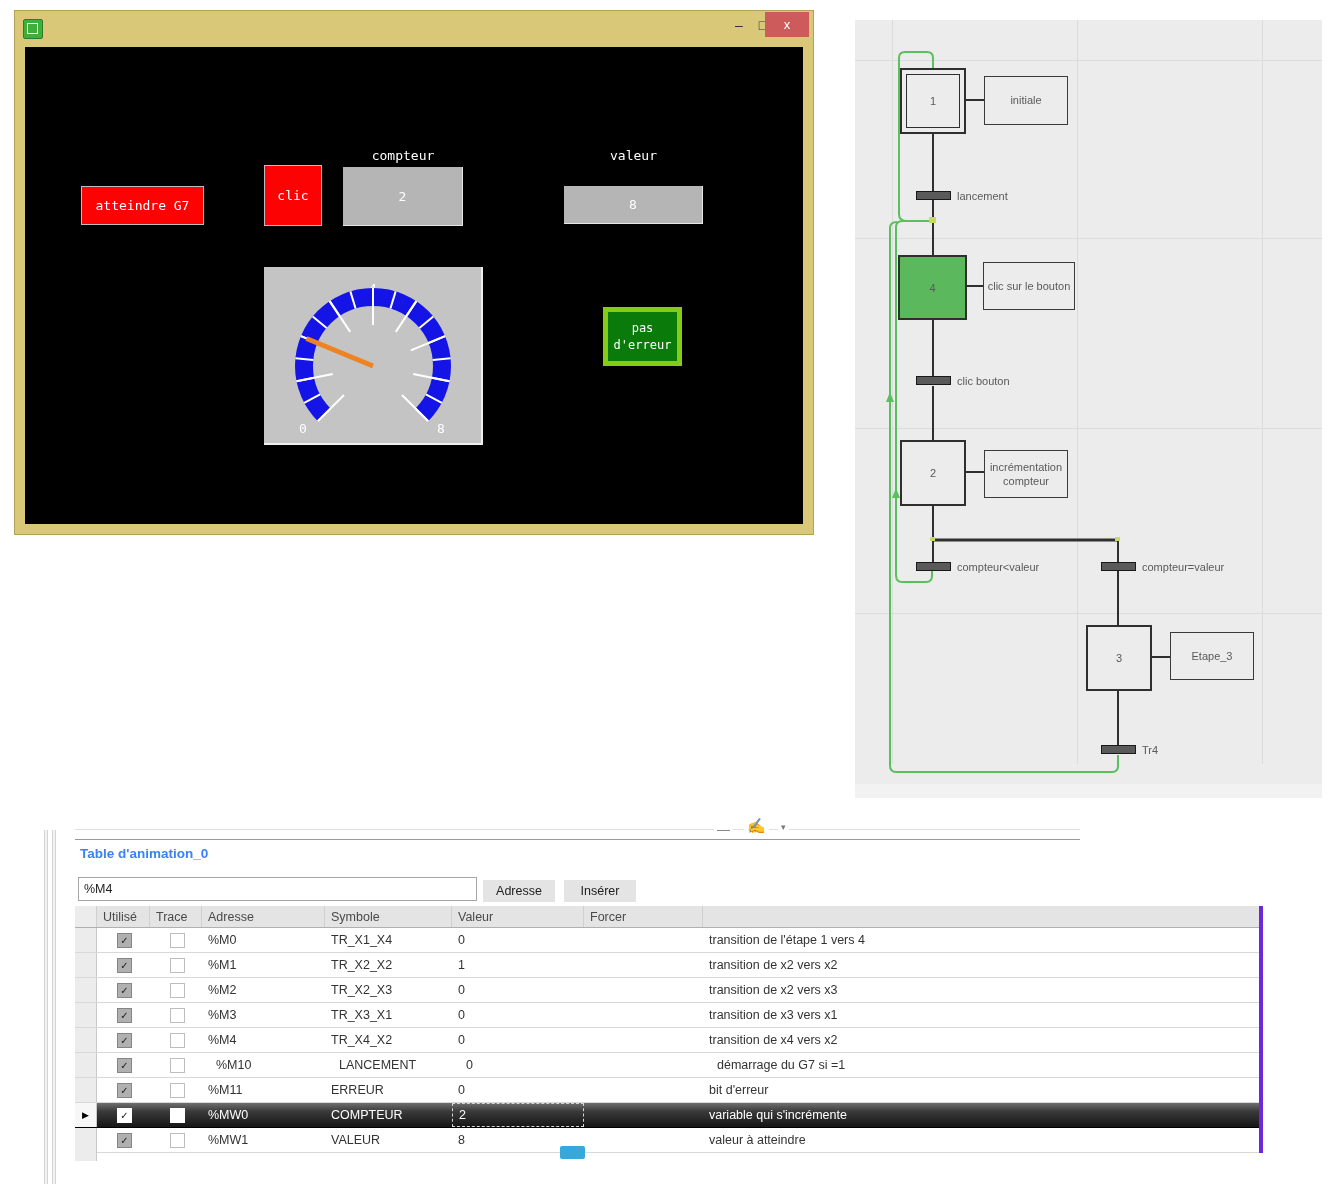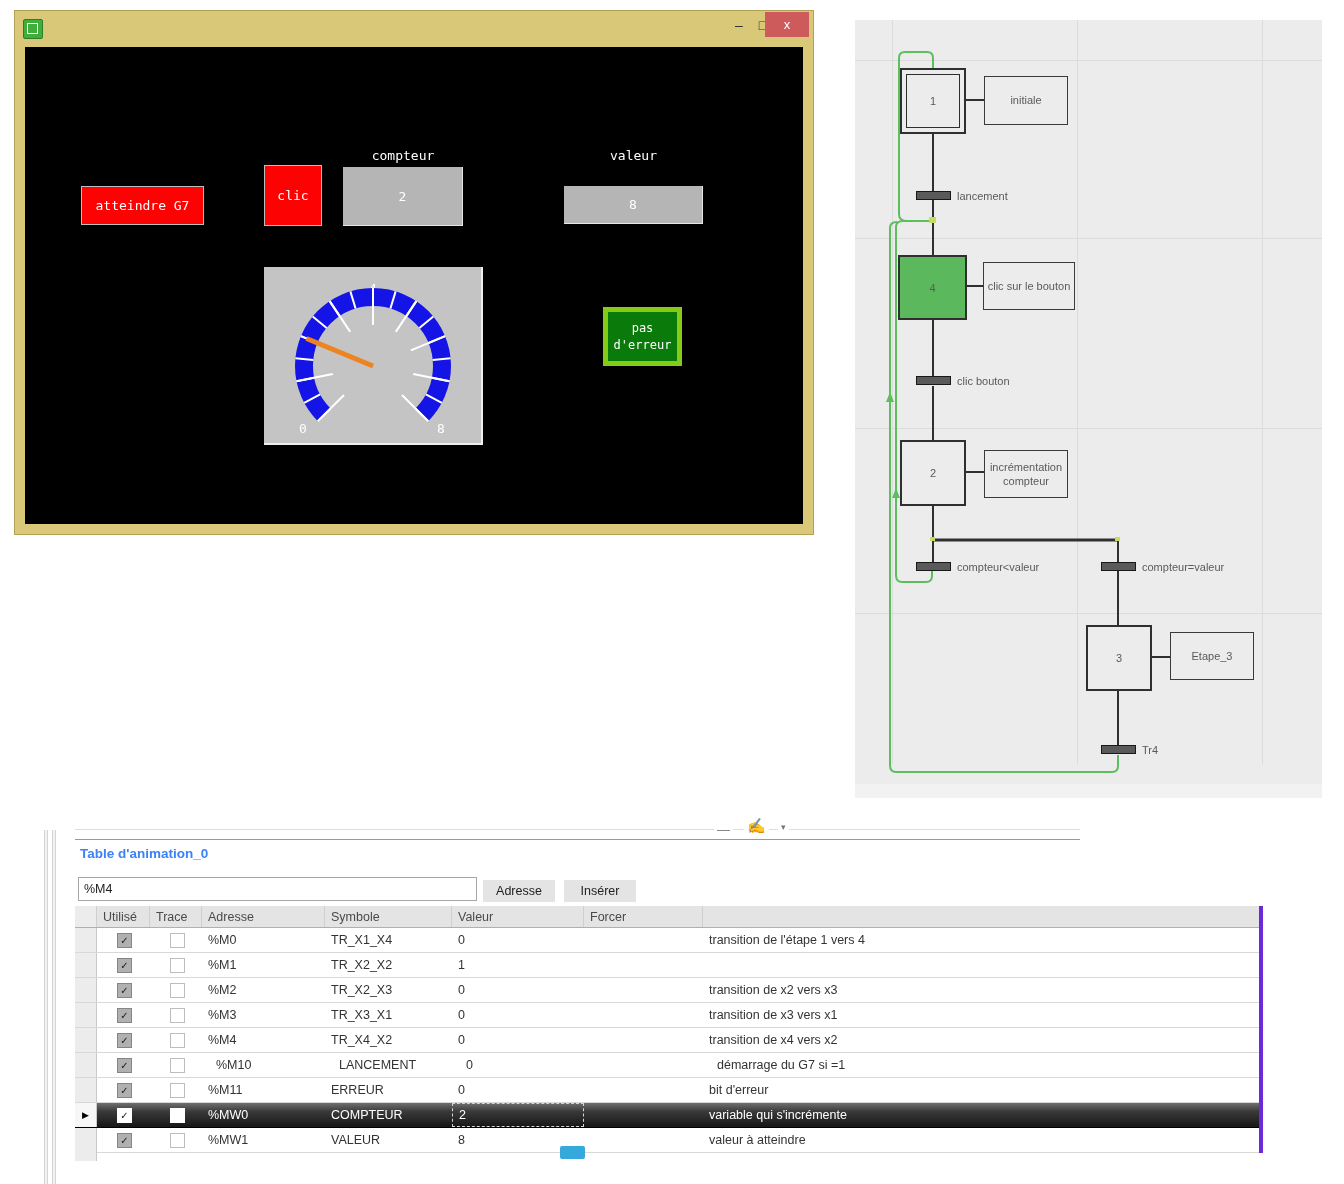--- a/index.html
+++ b/index.html
@@ -262,20 +262,21 @@
           <div class="cell ck" style="width: 53px;">
             <span class="cbx on">✓</span>
           </div>
           <div class="cell ck" style="width: 52px;">
             <span class="cbx"></span>
           </div>
           <div class="cell tx" style="width: 123px;">%M1</div>
           <div class="cell tx" style="width: 127px;">TR_X2_X2</div>
           <div class="cell tx" style="width: 132px;">1</div>
           <div class="cell tx" style="width: 119px;"></div>
+          <div class="cell tx" style="width: 377px;">transition de x2 vers x2</div>
         </div>
         <div class="trow">
           <div class="cell rowhdr" style="width: 22px;"></div>
           <div class="cell ck" style="width: 53px;">
             <span class="cbx on">✓</span>
           </div>
           <div class="cell ck" style="width: 52px;">
             <span class="cbx"></span>
           </div>
           <div class="cell tx" style="width: 123px;">%M2</div>

